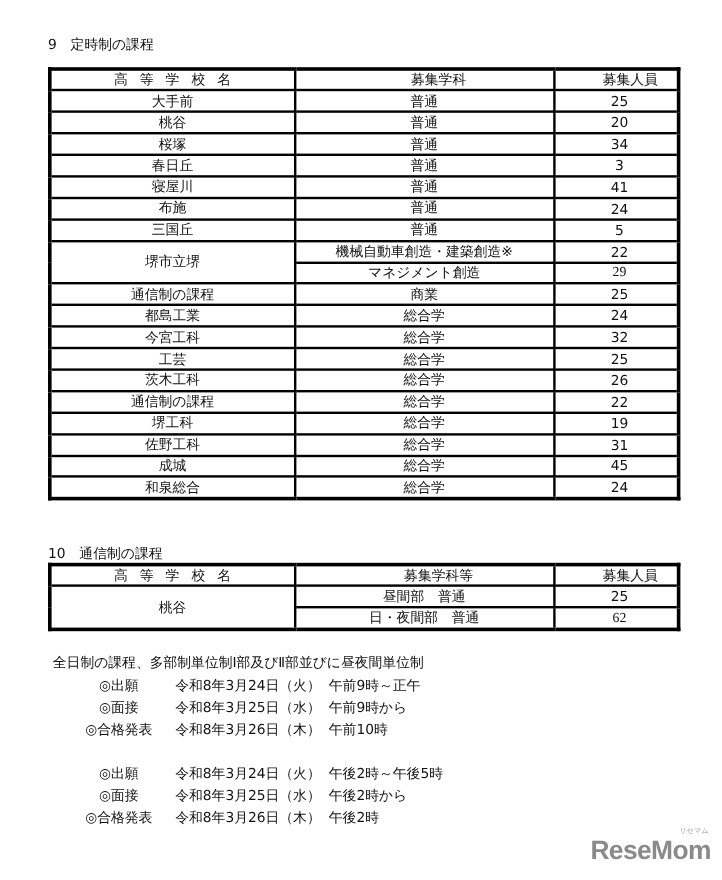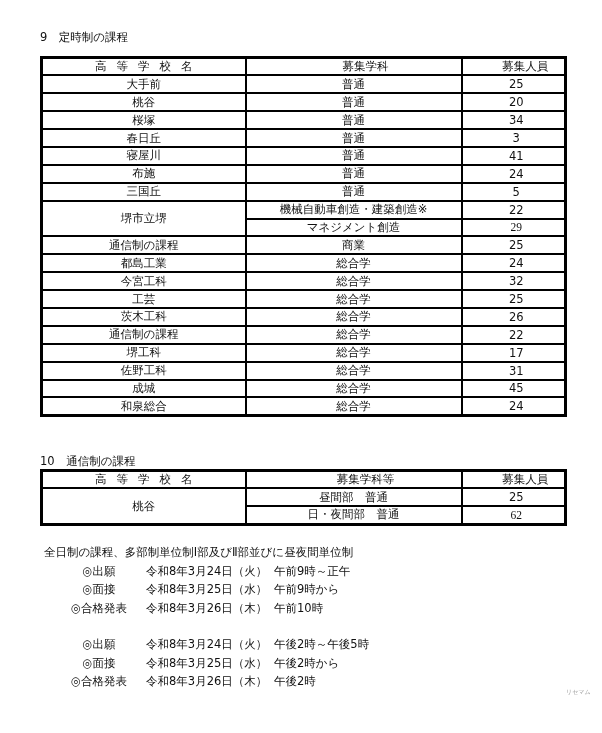--- a/index.html
+++ b/index.html
@@ -131,21 +131,21 @@
     <td class="outer-right num">26</td>
   </tr>
   <tr>
     <td class="outer-left">通信制の課程</td>
     <td>総合学</td>
     <td class="outer-right num">22</td>
   </tr>
   <tr>
     <td class="outer-left">堺工科</td>
     <td>総合学</td>
-    <td class="outer-right num">17</td>
+    <td class="outer-right num">19</td>
   </tr>
   <tr>
     <td class="outer-left">佐野工科</td>
     <td>総合学</td>
     <td class="outer-right num">31</td>
   </tr>
   <tr>
     <td class="outer-left">成城</td>
     <td>総合学</td>
     <td class="outer-right num">45</td>
@@ -215,14 +215,15 @@
     <span class="time">午後2時から</span>
   </div>
   <div class="row">
     <span class="label">◎合格発表</span>
     <span class="date">令和8年3月26日（木）</span>
     <span class="time">午後2時</span>
   </div>
 </div>
 
 <div class="logo">
+  <span>ReseMom</span>
   <span class="kana">リセマム</span>
 </div>
 
 </body></html>

